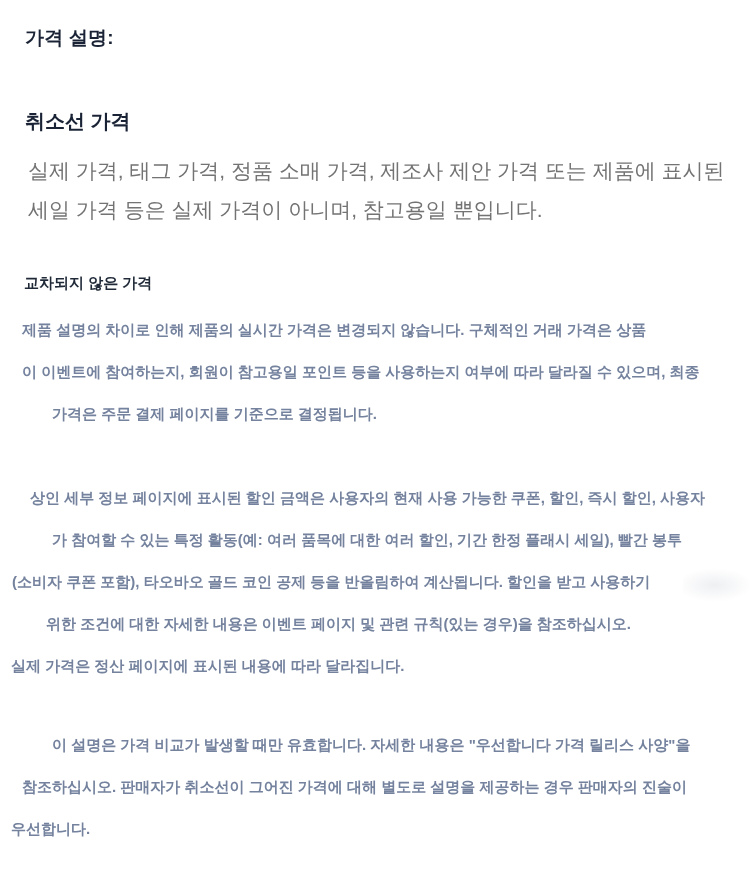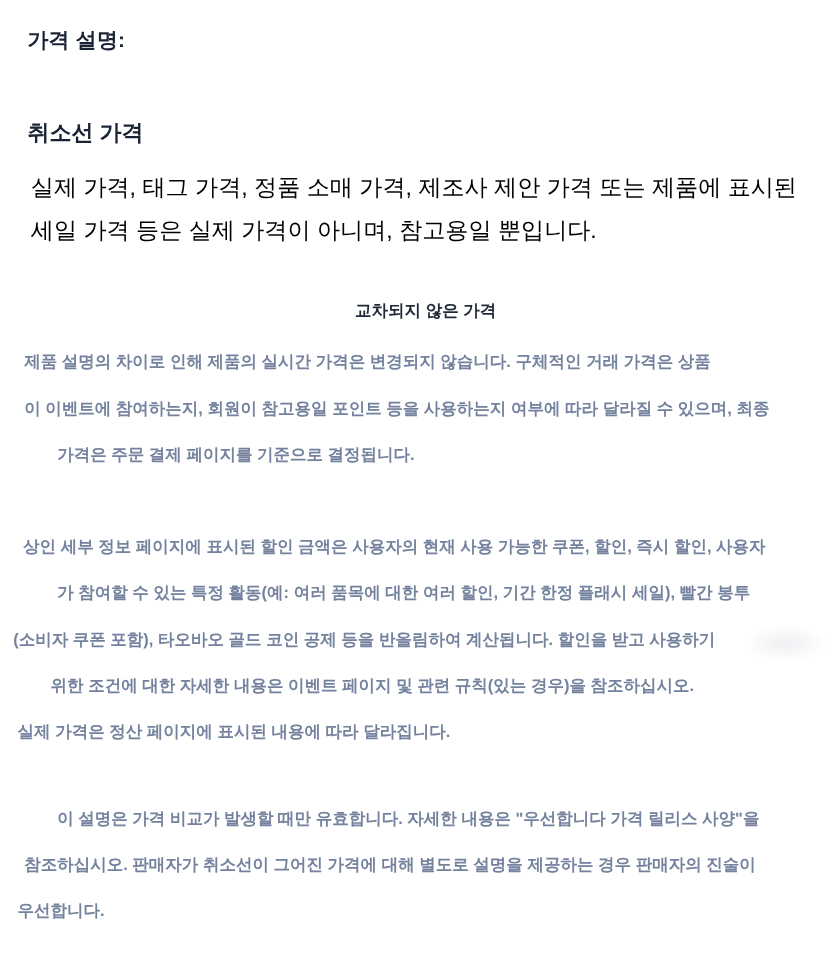--- a/index.html
+++ b/index.html
@@ -25,54 +25,53 @@
   }
   .section-heading {
     margin: 61px 0 0 25px;
     font-size: 20px;
     line-height: 22px;
     font-weight: 700;
     color: #1a2335;
   }
   .lead-para {
     margin-top: 19px;
-    color: #000000;
+    color: #737373;
     font-size: 21px;
     font-weight: 500;
     line-height: 39px;
   }
   .lead-para .line {
     padding-left: 28px;
     white-space: nowrap;
   }
   .sub-heading {
     margin: 44px 0 0 24px;
     font-size: 15px;
     line-height: 20px;
     font-weight: 700;
     color: #1f2937;
-    text-align: center;
   }
   .body-para {
     color: #74829e;
     font-size: 15px;
     font-weight: 700;
     line-height: 42px;
   }
   .body-para .line {
     white-space: nowrap;
   }
   .para-1 { margin-top: 16px; }
   .para-2 { margin-top: 42px; }
   .para-3 { margin-top: 37px; }
   
   .ind-20 { padding-left: 12px; }
-  .ind-21 { padding-left: 21px; }
+  .ind-21 { padding-left: 30px; }
   .ind-22 { padding-left: 22px; }
-  .ind-23 { padding-left: 16px; }
+  .ind-23 { padding-left: 11px; }
   .ind-24 { padding-left: 24px; margin-left: 28px; }
   .ind-26 { padding-left: 26px; margin-left: 20px; }
   .smudge {
     position: absolute;
     left: 683px;
     top: 568px;
     width: 70px;
     height: 34px;
     background: radial-gradient(ellipse at 45% 50%, rgba(125, 135, 155, 0.13), rgba(125,135,155,0.0) 70%);
     pointer-events: none;

